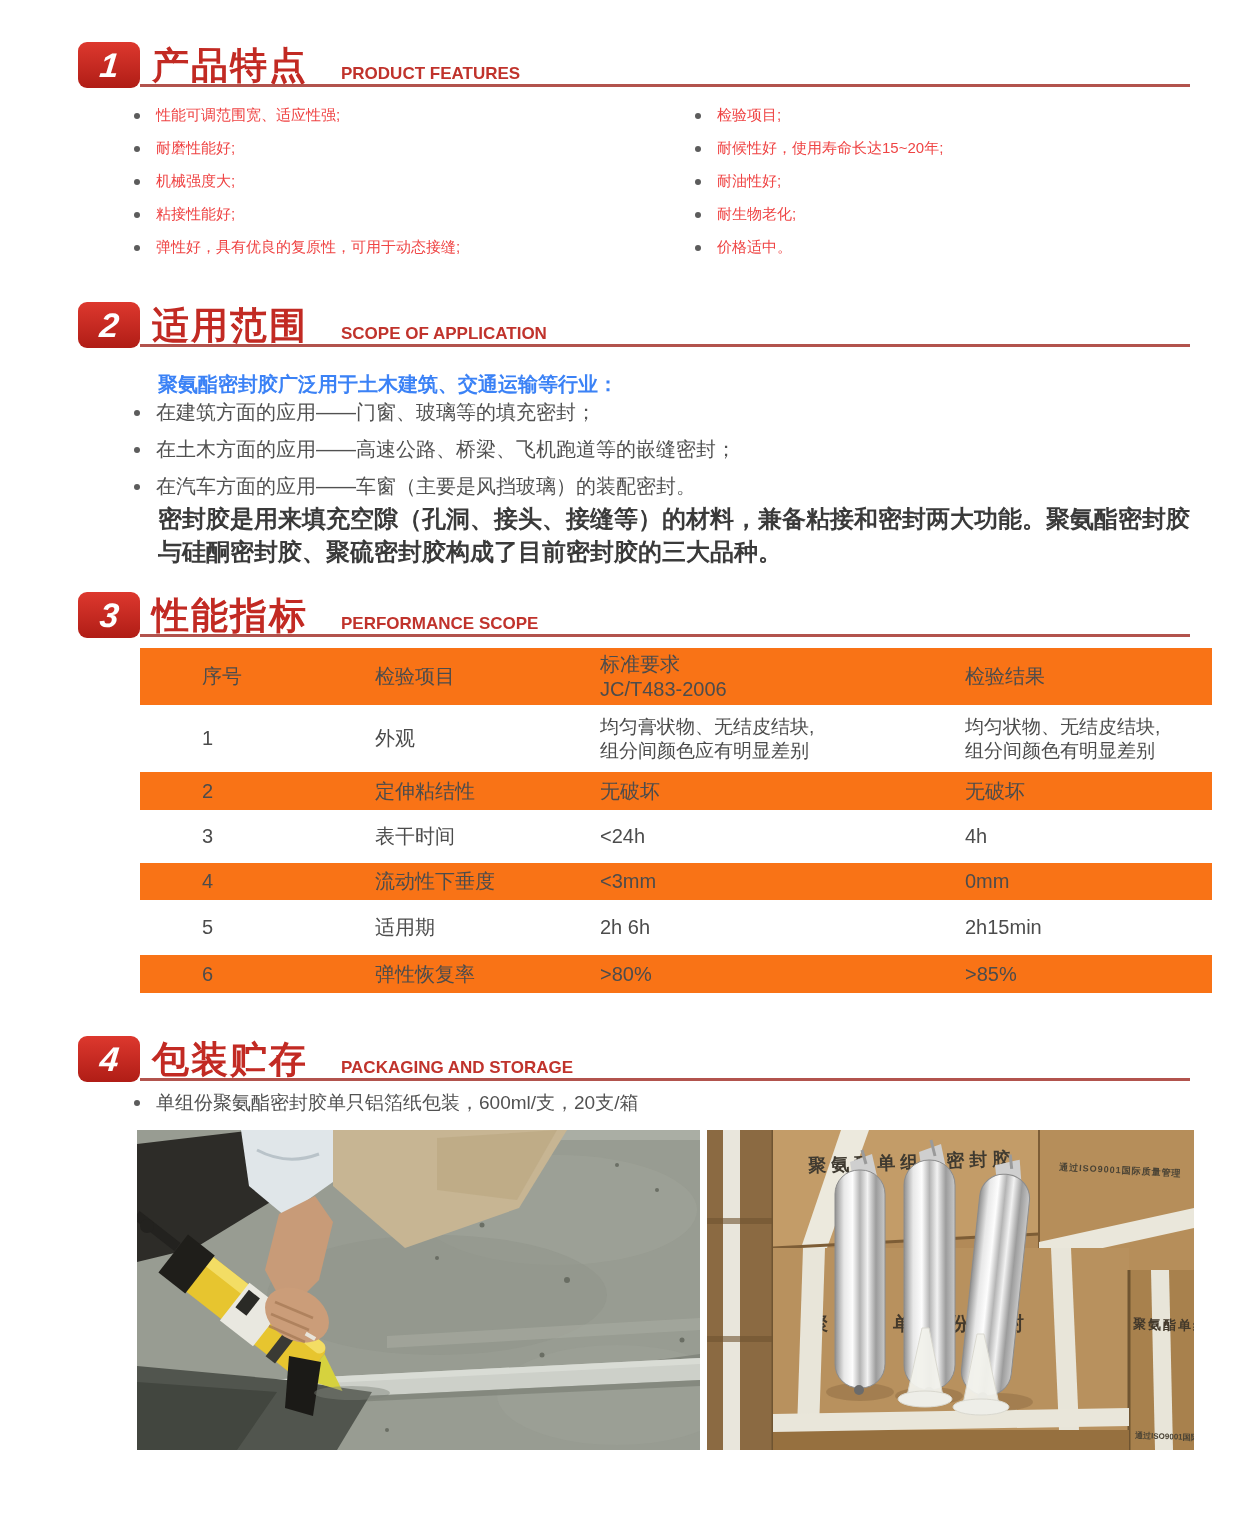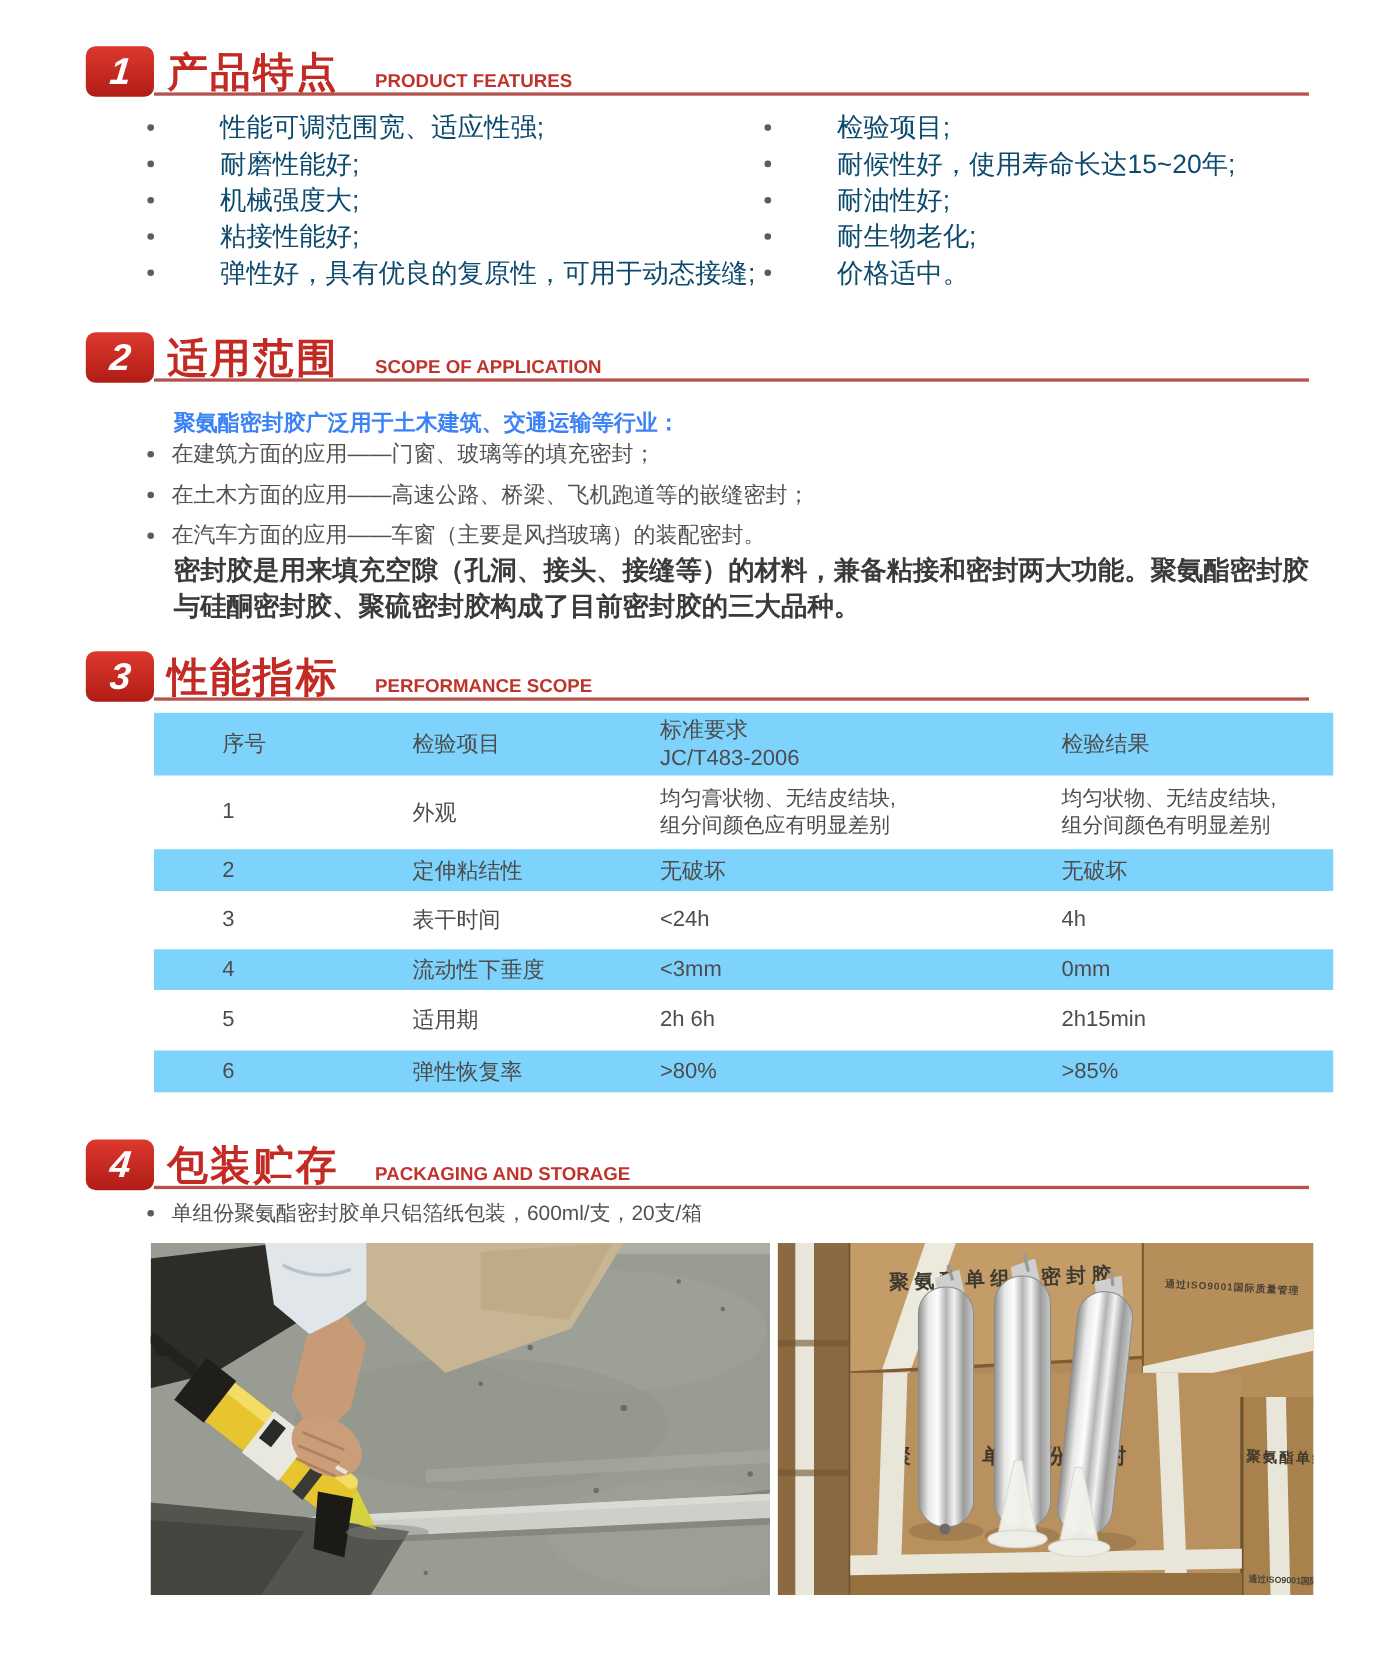--- a/index.html
+++ b/index.html
@@ -13,29 +13,29 @@
   .badge span{color:#ffffff;font-size:34px;font-weight:bold;font-style:italic;
               transform:skewX(-6deg);line-height:1;}
   .titles{position:absolute;left:152px;top:0;height:46px;display:flex;align-items:flex-end;gap:20px;}
   .t-cn{font-size:37px;font-weight:bold;color:#c22a23;letter-spacing:2px;line-height:44px;}
   .t-en{font-size:17px;font-weight:bold;color:#c0332c;margin-left:13px;margin-bottom:4px;letter-spacing:0px;}
   .rule{position:absolute;left:140px;top:42px;width:1050px;height:3px;background:#b2534d;}
   
   .blist{position:absolute;list-style:none;margin:0;padding:0;}
   .blist li{display:flex;align-items:center;}
   .dot{flex:0 0 auto;width:6px;height:6px;border-radius:50%;background:#5c5c5c;margin-right:16px;}
-  .s1 li{height:33px;font-size:24px;color:#0c4a6e;gap:44px;}
+  .s1 li{height:33px;font-size:15px;color:#ef4444;}
   .s2 li{height:37px;font-size:20px;color:#515151;}
   .s4 li{height:30px;font-size:19px;color:#515151;}
   .bold-line{position:absolute;font-size:20px;font-weight:bold;color:#3b82f6;}
   .note{position:absolute;font-size:24px;font-weight:bold;color:#3a3a3a;line-height:33px;width:1054px;}
   
   .table{position:absolute;left:140px;top:648px;width:1072px;}
   .t-row{display:grid;grid-template-columns:190px 240px 370px 272px;}
-  .stripe{background:#7dd3fc;}
+  .stripe{background:#f97316;}
   .c{display:flex;align-items:center;font-size:20px;color:#4c4c4c;}
   .c1{padding-left:62px;}
   .c2{padding-left:45px;}
   .c3{padding-left:30px;}
   .c4{padding-left:25px;}
   .rh{height:57px;}
   .r1{height:67px;} .r2{height:38px;} .r3{height:53px;}
   .r4{height:37px;} .r5{height:55px;} .r6{height:38px;}
   .two{flex-direction:column;align-items:flex-start;justify-content:center;}
   .two div{line-height:25px;}

